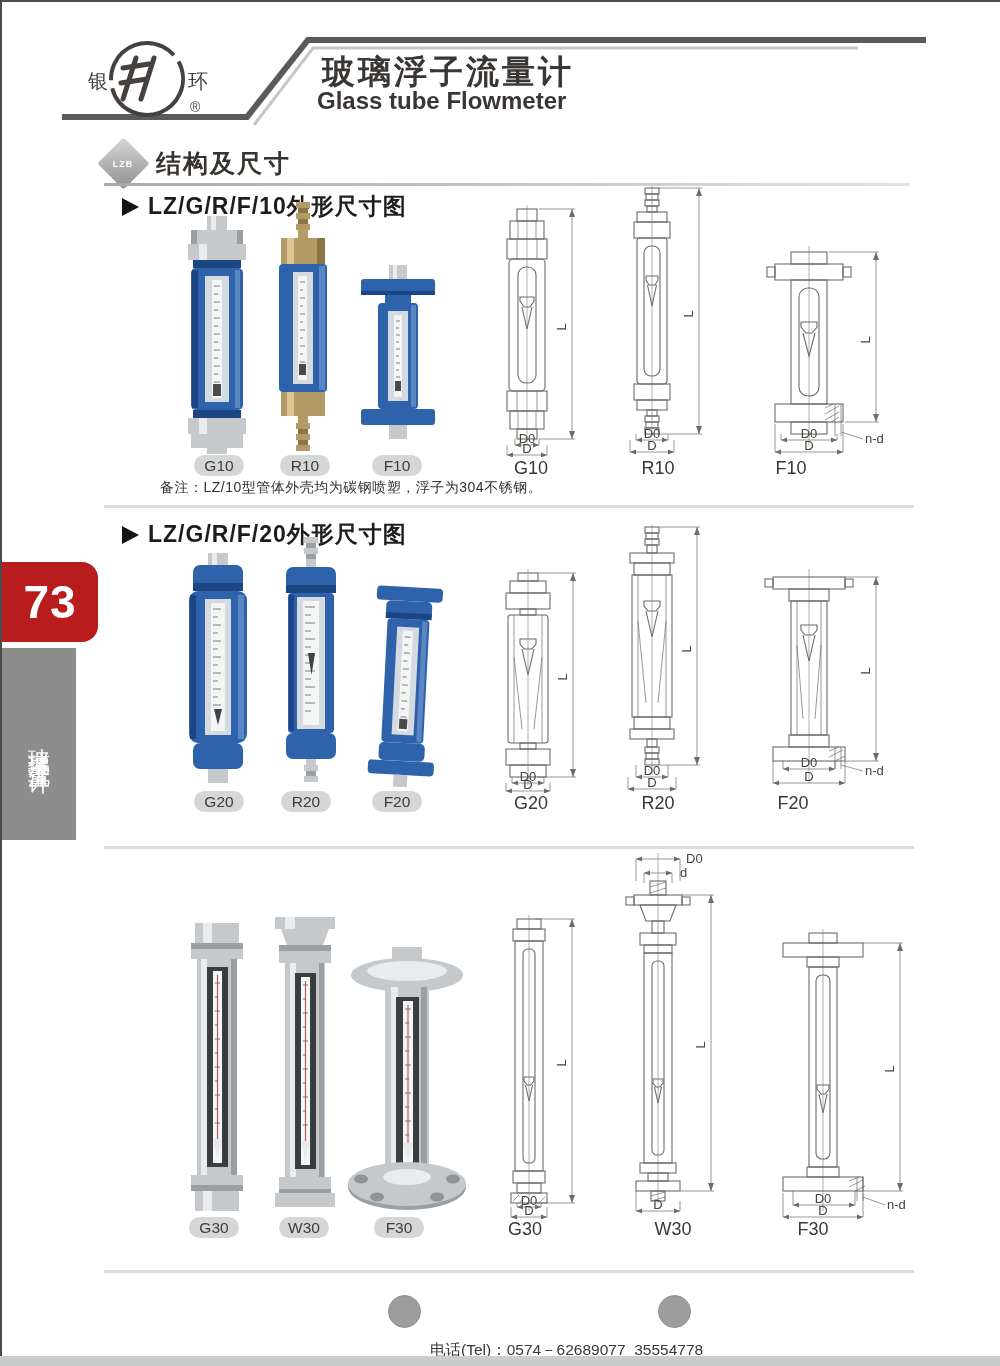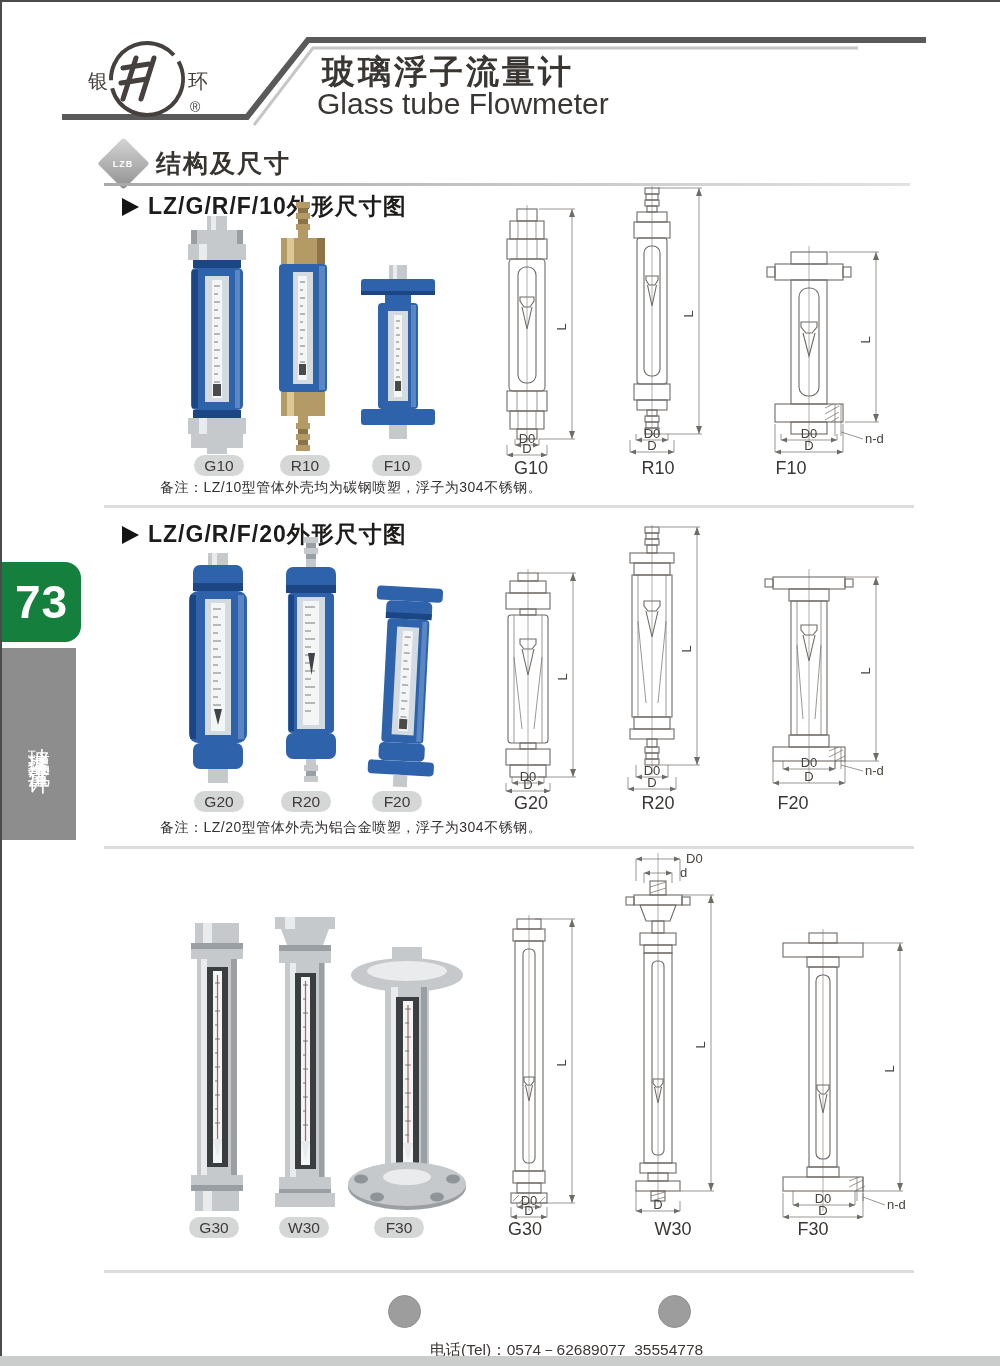--- a/index.html
+++ b/index.html
@@ -1,33 +1,33 @@
 <!DOCTYPE html>
 <html><head>
 <meta charset="utf-8">
 <style>
   *{box-sizing:border-box;margin:0;padding:0}
   body{margin:0;background:#e8e8e8;font-family:"Liberation Sans","DejaVu Sans",sans-serif}
   .page{position:relative;width:1000px;height:1366px;background:#fff;overflow:hidden;color:#3c3836}
   .abs{position:absolute}
   .h-title-zh{font-size:33px;font-weight:bold;letter-spacing:3px;color:#3a3634}
-  .h-title-en{font-size:30px;font-weight:normal;color:#3a3634;letter-spacing:0px}
+  .h-title-en{font-size:24px;font-weight:bold;color:#3a3634;letter-spacing:0px}
   .diamond{width:37px;height:37px;transform:rotate(45deg);background:linear-gradient(135deg,#d6d6d6,#8f8f8f);display:flex;align-items:center;justify-content:center;border-radius:3px}
   .diamond span{transform:rotate(-45deg);color:#fff;font-size:9px;font-weight:bold;letter-spacing:1px}
   .badge-label{font-size:25px;font-weight:bold;color:#37332f;letter-spacing:2px}
   .rule{height:3px;background:linear-gradient(to right,#a9a9a9,#e2e2e2)}
   .sec-head{display:flex;align-items:center;gap:9px;font-size:23px;font-weight:bold;color:#1e1c1b;letter-spacing:1px}
   .sec-head .tri{width:0;height:0;border-left:17px solid #141414;border-top:9px solid transparent;border-bottom:9px solid transparent}
   .oval{position:absolute;width:50px;height:21px;background:#d5d6d6;border-radius:11px;text-align:center;line-height:21px;font-size:15.5px;color:#3f3b3a}
   .dlabel{position:absolute;width:54px;text-align:center;font-size:18px;color:#3a3634}
   .note{font-size:14px;color:#343130;letter-spacing:0.5px}
   .sep{height:3px;background:#dddddd}
   .topline{position:absolute;left:0;top:0;width:1000px;height:2px;background:#4b4b4b}
   .leftline{position:absolute;left:0;top:0;width:2px;height:1366px;background:#4b4b4b}
-  .tab73{position:absolute;left:2px;top:562px;width:79px;height:80px;background:#15803d;border-radius:0 16px 16px 0;display:flex;align-items:center;justify-content:center}
+  .tab73{position:absolute;left:2px;top:562px;width:96px;height:80px;background:#b91c1c;border-radius:0 16px 16px 0;display:flex;align-items:center;justify-content:center}
   .tab73 span{color:#fff;font-size:46px;font-weight:bold;letter-spacing:1px}
   .sidebox{position:absolute;left:2px;top:648px;width:74px;height:192px;background:#8d8d8d;display:flex;align-items:center;justify-content:center}
   .sidebox span{writing-mode:vertical-rl;text-orientation:upright;color:#fff;font-size:22px;letter-spacing:4px}
   .contact{font-size:15.5px;line-height:1.5;color:#3b3735;white-space:pre}
   .circle{position:absolute;width:33px;height:33px;border-radius:50%;background:#9d9d9d;border:1px solid #8f8f8f}
   .botbar{position:absolute;left:0;top:1356px;width:1000px;height:10px;background:#cbcccc}
   
   .ln{fill:none;stroke:#6f6b67;stroke-width:1.1}
   .lt{fill:none;stroke:#6f6b67;stroke-width:0.7}
   .cl{stroke:#918d8a;stroke-width:0.7}
@@ -405,21 +405,20 @@
     <path class="lt" d="M34,192 v22 M106,192 v22 M34,214 h72"></path>
     <polygon class="ar" points="34,214 40,211.5 40,216.5"></polygon>
       <polygon class="ar" points="106,214 100,211.5 100,216.5"></polygon>
     <text class="dm" x="70" y="212" text-anchor="middle">D</text>
   </svg>
 
   <div class="dlabel" style="left:504px;top:793px">G20</div>
   <div class="dlabel" style="left:631px;top:793px">R20</div>
   <div class="dlabel" style="left:766px;top:793px">F20</div>
 
-  <div class="abs note" style="left:160px;top:819px">备注：LZ/20型管体外壳为铝合金喷塑，浮子为304不锈钢。</div>
   <div class="abs sep" style="left:104px;top:846px;width:810px"></div>
 
 
   <svg class="abs" style="left:179px;top:923px" width="78" height="292" viewBox="0 0 78 292">
     <rect class="steel" x="16" y="0" width="44" height="20"></rect>
       <rect class="steelL" x="24" y="0" width="9" height="20"></rect>
     <rect class="steelD" x="12" y="20" width="52" height="6"></rect>
     <rect class="steel" x="12" y="26" width="52" height="10"></rect>
     <rect class="steel" x="18" y="36" width="40" height="216"></rect>
     <rect class="steelL" x="22" y="36" width="6" height="216"></rect>

